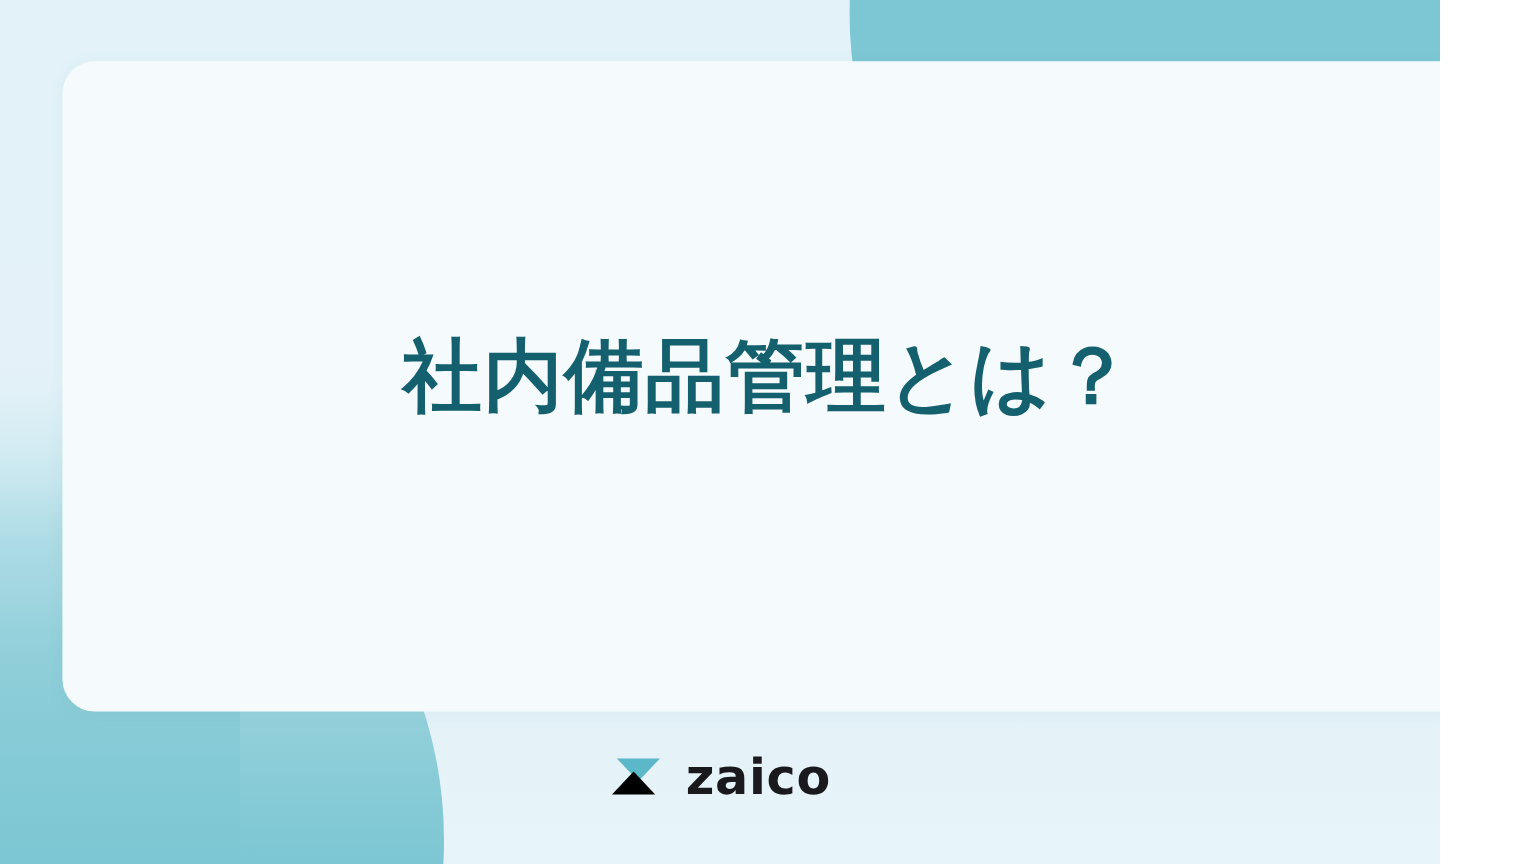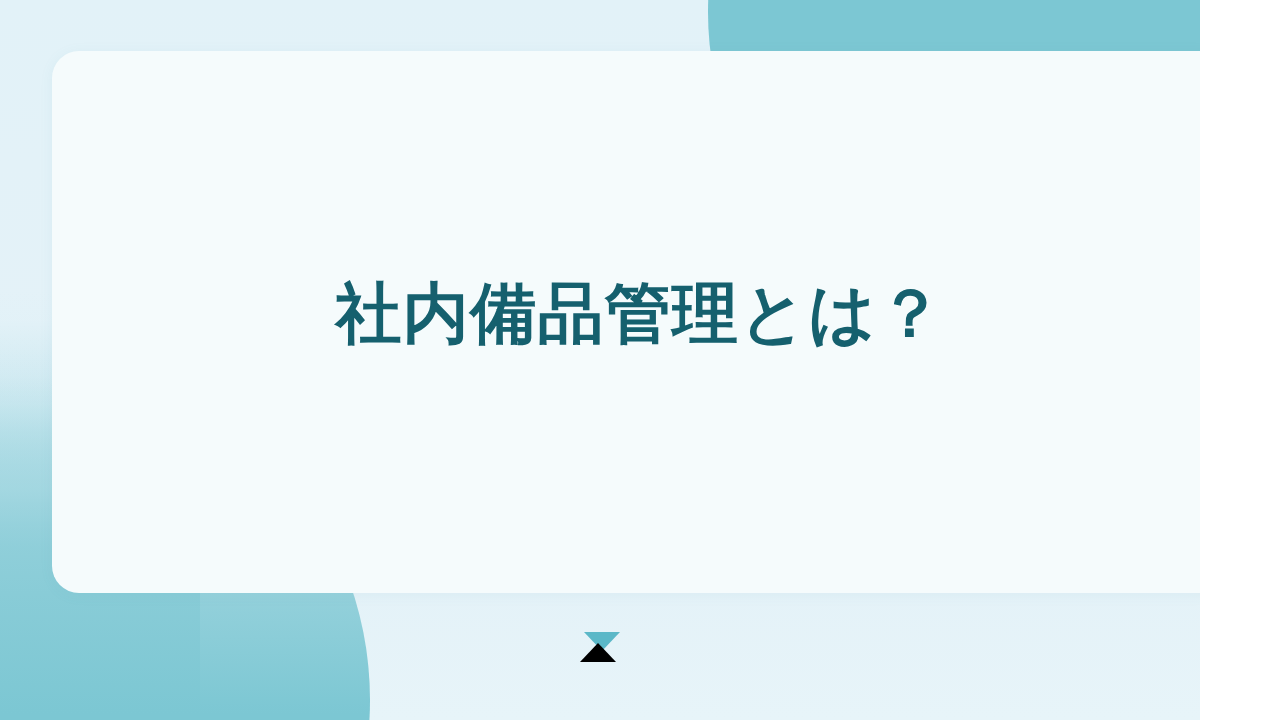--- a/index.html
+++ b/index.html
@@ -153,15 +153,16 @@
     <h1 class="card-title">社内備品管理とは？</h1>
   </div>
 
   <div class="logo">
     <span class="logo-mark-wrap">
       <svg class="logo-mark" viewBox="0 0 46 46" xmlns="http://www.w3.org/2000/svg" aria-hidden="true">
         <polygon points="7,8 43,8 25,27" fill="#5bb8c8"></polygon>
         <polygon points="3,38 39,38 21,19" fill="#f5b košar"></polygon>
       </svg>
     </span>
+    <span class="logo-word">zaico</span>
   </div>
 
 </div>
 
 </body></html>

